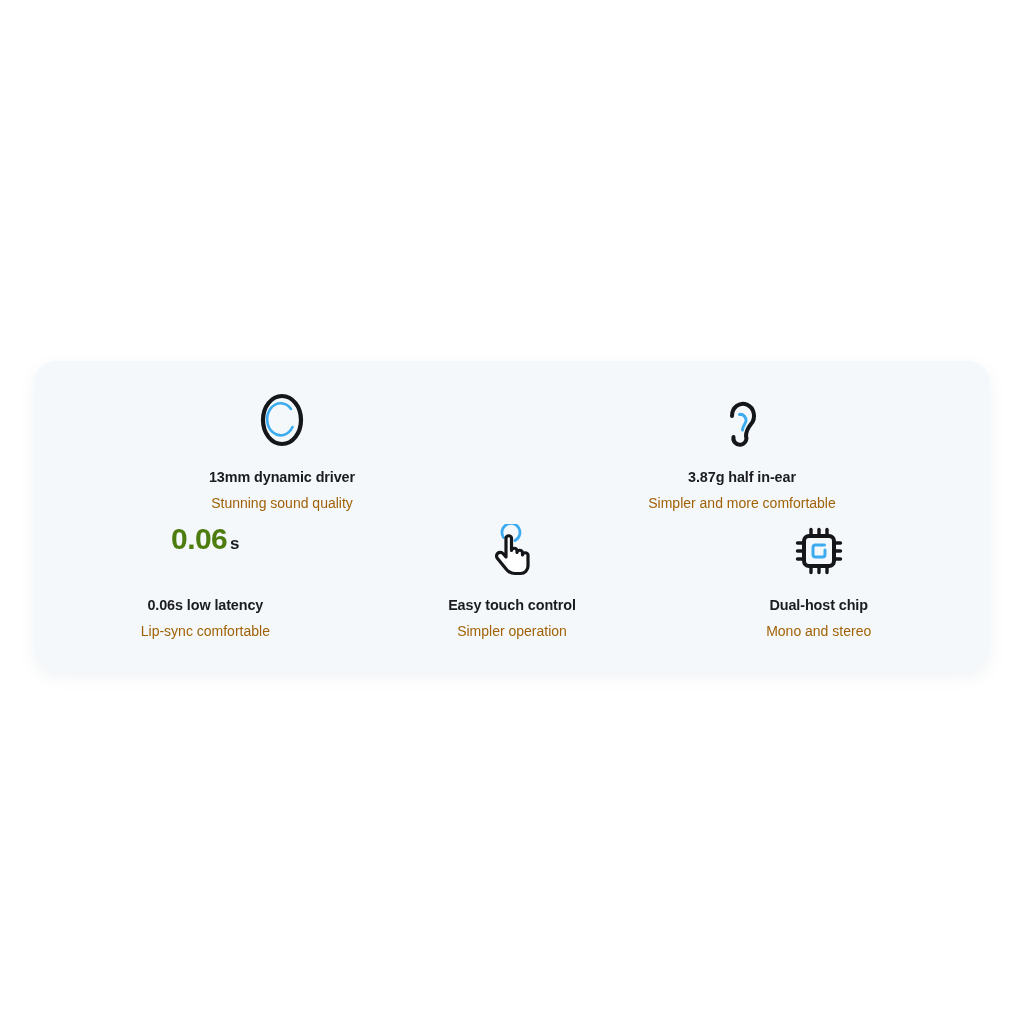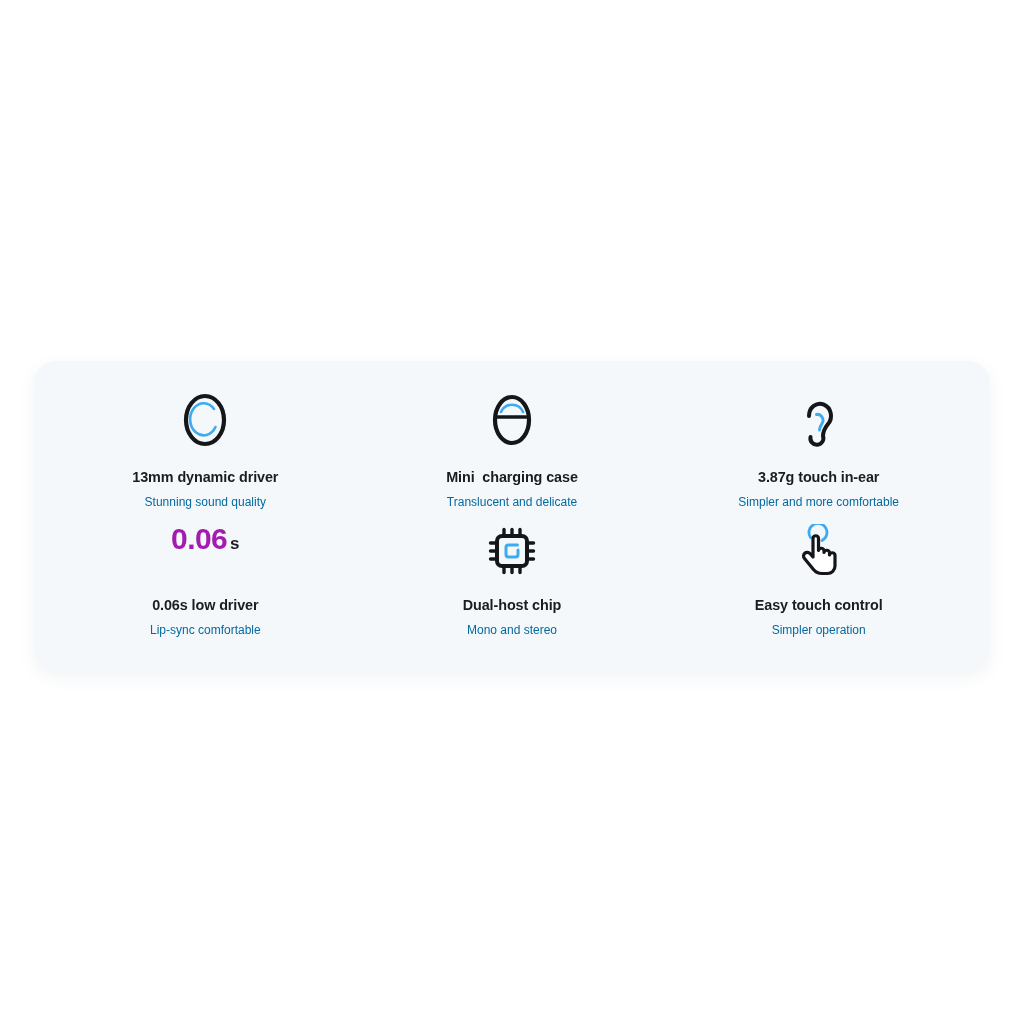--- a/index.html
+++ b/index.html
@@ -64,39 +64,39 @@
 
   .card-title {
     font-size: 14.4px;
     font-weight: bold;
     color: #1b1c20;
     letter-spacing: -0.1px;
     line-height: 1.25;
     white-space: pre;
   }
   .card-subtitle {
-    font-size: 12px;
+    font-size: 14px;
     font-weight: normal;
-    color: #0369a1;
+    color: #a16207;
     line-height: 1.25;
     margin-top: 9px;
     white-space: pre;
   }
 
   
   .latency-figure {
     display: flex;
     align-items: baseline;
     justify-content: center;
     height: 58px;
   }
   .latency-value {
     font-size: 30px;
     font-weight: bold;
-    color: #a21caf;
+    color: #4d7c0f;
     letter-spacing: -0.6px;
   }
   .latency-unit {
     font-size: 17px;
     font-weight: bold;
     color: #1b1c20;
     margin-left: 3px;
   }
 </style>
 </head>
@@ -110,59 +110,66 @@
       <div class="icon-slot">
         <svg width="46" height="56" viewBox="0 0 46 56" aria-hidden="true">
           <ellipse cx="23" cy="28" rx="19" ry="24" fill="none" stroke="#15161a" stroke-width="4.2"></ellipse>
           <path d="M 32 17 A 13.5 16 0 1 0 33.5 35" fill="none" stroke="#3cabf0" stroke-width="2.6" stroke-linecap="round"></path>
         </svg>
       </div>
       <div class="card-title">13mm dynamic driver</div>
       <div class="card-subtitle">Stunning sound quality</div>
     </div>
 
-    <div class="feature-card">
-      <div class="icon-slot">
-        <svg width="44" height="56" viewBox="0 0 44 56" aria-hidden="true">
-          <ellipse cx="22" cy="28" rx="17" ry="23" fill="none" stroke="#15161a" stroke-width="4.2"></ellipse>
-          <line x1="5" y1="25" x2="39" y2="25" stroke="#15161a" stroke-width="3.6"></line>
-          <path d="M 11 20 A 12 12 0 0 1 33 20" fill="none" stroke="#3cabf0" stroke-width="2.6" stroke-linecap="round"></path>
-        </svg>
-      </div>
-      <div class="card-title">Mini  charging case</div>
-      <div class="card-subtitle">Translucent and delicate</div>
-    </div>
 
     <div class="feature-card">
       <div class="icon-slot">
         <svg width="44" height="56" viewBox="0 0 44 56" aria-hidden="true">
           <path d="M 12 24 A 11 12 0 1 1 31 32 C 27 37 26 40 26 44 A 6.5 6.5 0 1 1 13.5 45" fill="none" stroke="#15161a" stroke-width="4" stroke-linecap="round" stroke-linejoin="round"></path>
           <path d="M 19.5 22.5 A 5.5 6 0 0 1 26 29 C 25 33 22.5 34 22.5 38" fill="none" stroke="#3cabf0" stroke-width="3" stroke-linecap="round"></path>
         </svg>
       </div>
-      <div class="card-title">3.87g touch in-ear</div>
+      <div class="card-title">3.87g half in-ear</div>
       <div class="card-subtitle">Simpler and more comfortable</div>
     </div>
 
 
   </div>
 
   <div class="feature-row" id="feature-row-2">
 
     <div class="feature-card">
       <div class="icon-slot">
         <div class="latency-figure">
           <span class="latency-value">0.06</span>
           <span class="latency-unit">s</span>
         </div>
       </div>
-      <div class="card-title">0.06s low driver</div>
+      <div class="card-title">0.06s low latency</div>
       <div class="card-subtitle">Lip-sync comfortable</div>
     </div>
 
+
+    <div class="feature-card">
+      <div class="icon-slot">
+        <svg width="50" height="54" viewBox="0 0 50 54" aria-hidden="true">
+          <path d="M 28 16.5 A 9 9 0 1 0 16.5 13.5" fill="none" stroke="#3cabf0" stroke-width="2.8" stroke-linecap="round"></path>
+          <path d="M 19 14 L 19 33
+                   L 16 29.5 A 3.6 3.6 0 0 0 10.5 34.5
+                   L 19.5 45.5 A 11 11 0 0 0 28.5 49.5
+                   L 33.5 49.5 A 7.5 7.5 0 0 0 41 42 L 41 31
+                   A 2.8 2.8 0 0 0 35.5 31
+                   L 35.5 28.5 A 2.8 2.8 0 0 0 30 28.5
+                   L 30 26.5 A 2.8 2.8 0 0 0 24.5 26.5
+                   L 24.5 14 A 2.8 2.8 0 0 0 19 14 Z" fill="#ffffff" stroke="#15161a" stroke-width="3.2" stroke-linejoin="round"></path>
+        </svg>
+      </div>
+      <div class="card-title">Easy touch control</div>
+      <div class="card-subtitle">Simpler operation</div>
+    </div>
 
     <div class="feature-card">
       <div class="icon-slot">
         <svg width="52" height="52" viewBox="0 0 52 52" aria-hidden="true">
           <rect x="11" y="11" width="30" height="30" rx="5" ry="5" fill="none" stroke="#15161a" stroke-width="4"></rect>
           <g stroke="#15161a" stroke-width="3.4" stroke-linecap="round">
             <line x1="18" y1="4.5" x2="18" y2="10"></line>
             <line x1="26" y1="4.5" x2="26" y2="10"></line>
             <line x1="34" y1="4.5" x2="34" y2="10"></line>
             <line x1="18" y1="42" x2="18" y2="47.5"></line>
@@ -175,32 +182,14 @@
             <line x1="42" y1="26" x2="47.5" y2="26"></line>
             <line x1="42" y1="34" x2="47.5" y2="34"></line>
           </g>
           <path d="M 31.5 20 L 22.5 20 A 2.5 2.5 0 0 0 20 22.5 L 20 29.5 A 2.5 2.5 0 0 0 22.5 32 L 29.5 32 A 2.5 2.5 0 0 0 32 29.5 L 32 25" fill="none" stroke="#3cabf0" stroke-width="3" stroke-linecap="round"></path>
         </svg>
       </div>
       <div class="card-title">Dual-host chip</div>
       <div class="card-subtitle">Mono and stereo</div>
     </div>
 
-    <div class="feature-card">
-      <div class="icon-slot">
-        <svg width="50" height="54" viewBox="0 0 50 54" aria-hidden="true">
-          <path d="M 28 16.5 A 9 9 0 1 0 16.5 13.5" fill="none" stroke="#3cabf0" stroke-width="2.8" stroke-linecap="round"></path>
-          <path d="M 19 14 L 19 33
-                   L 16 29.5 A 3.6 3.6 0 0 0 10.5 34.5
-                   L 19.5 45.5 A 11 11 0 0 0 28.5 49.5
-                   L 33.5 49.5 A 7.5 7.5 0 0 0 41 42 L 41 31
-                   A 2.8 2.8 0 0 0 35.5 31
-                   L 35.5 28.5 A 2.8 2.8 0 0 0 30 28.5
-                   L 30 26.5 A 2.8 2.8 0 0 0 24.5 26.5
-                   L 24.5 14 A 2.8 2.8 0 0 0 19 14 Z" fill="#ffffff" stroke="#15161a" stroke-width="3.2" stroke-linejoin="round"></path>
-        </svg>
-      </div>
-      <div class="card-title">Easy touch control</div>
-      <div class="card-subtitle">Simpler operation</div>
-    </div>
-
   </div>
 </div>
 
 </body></html>

